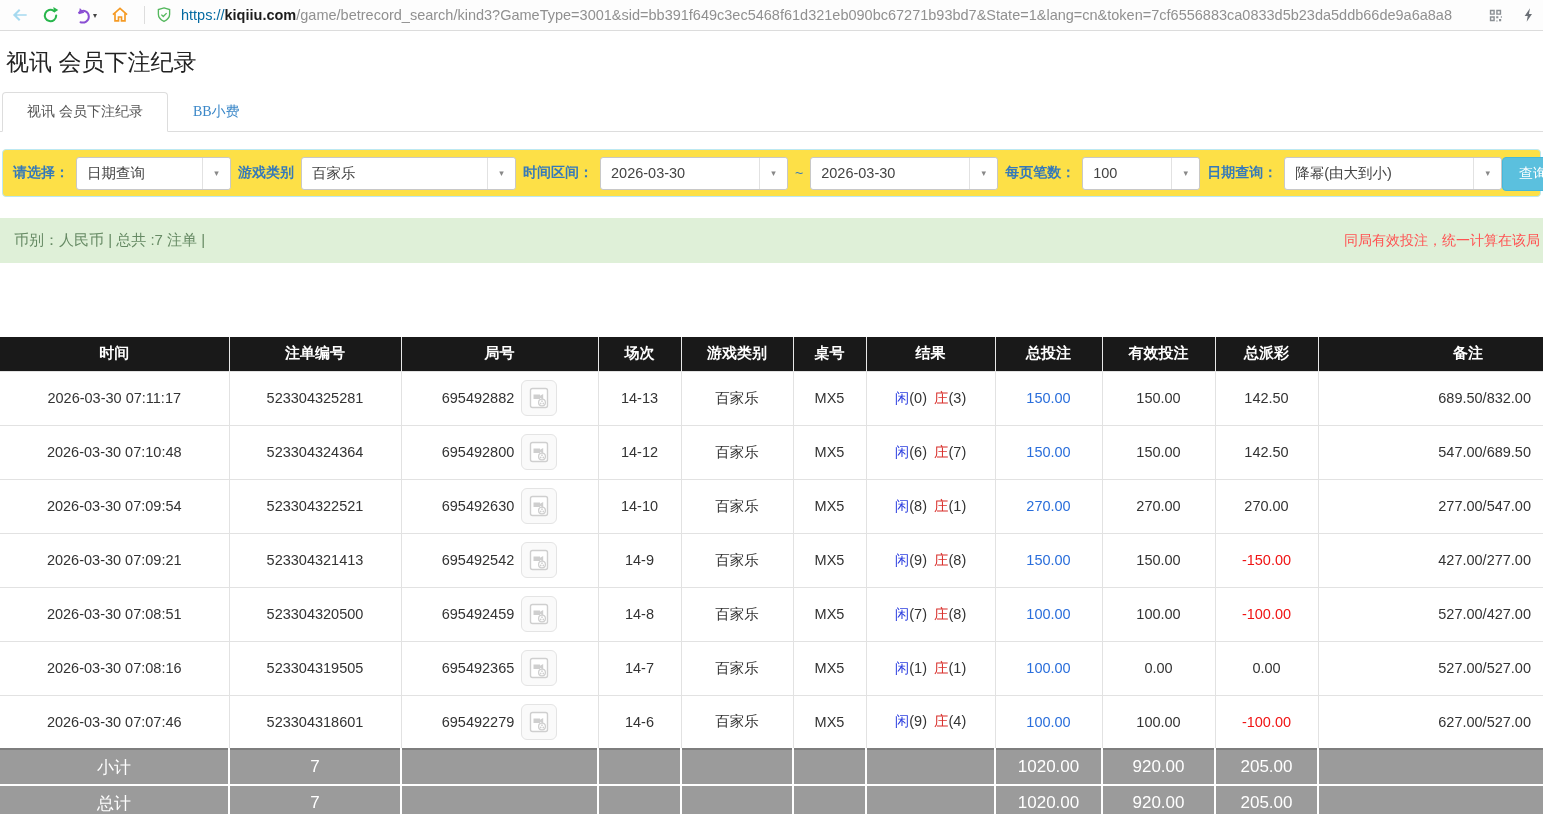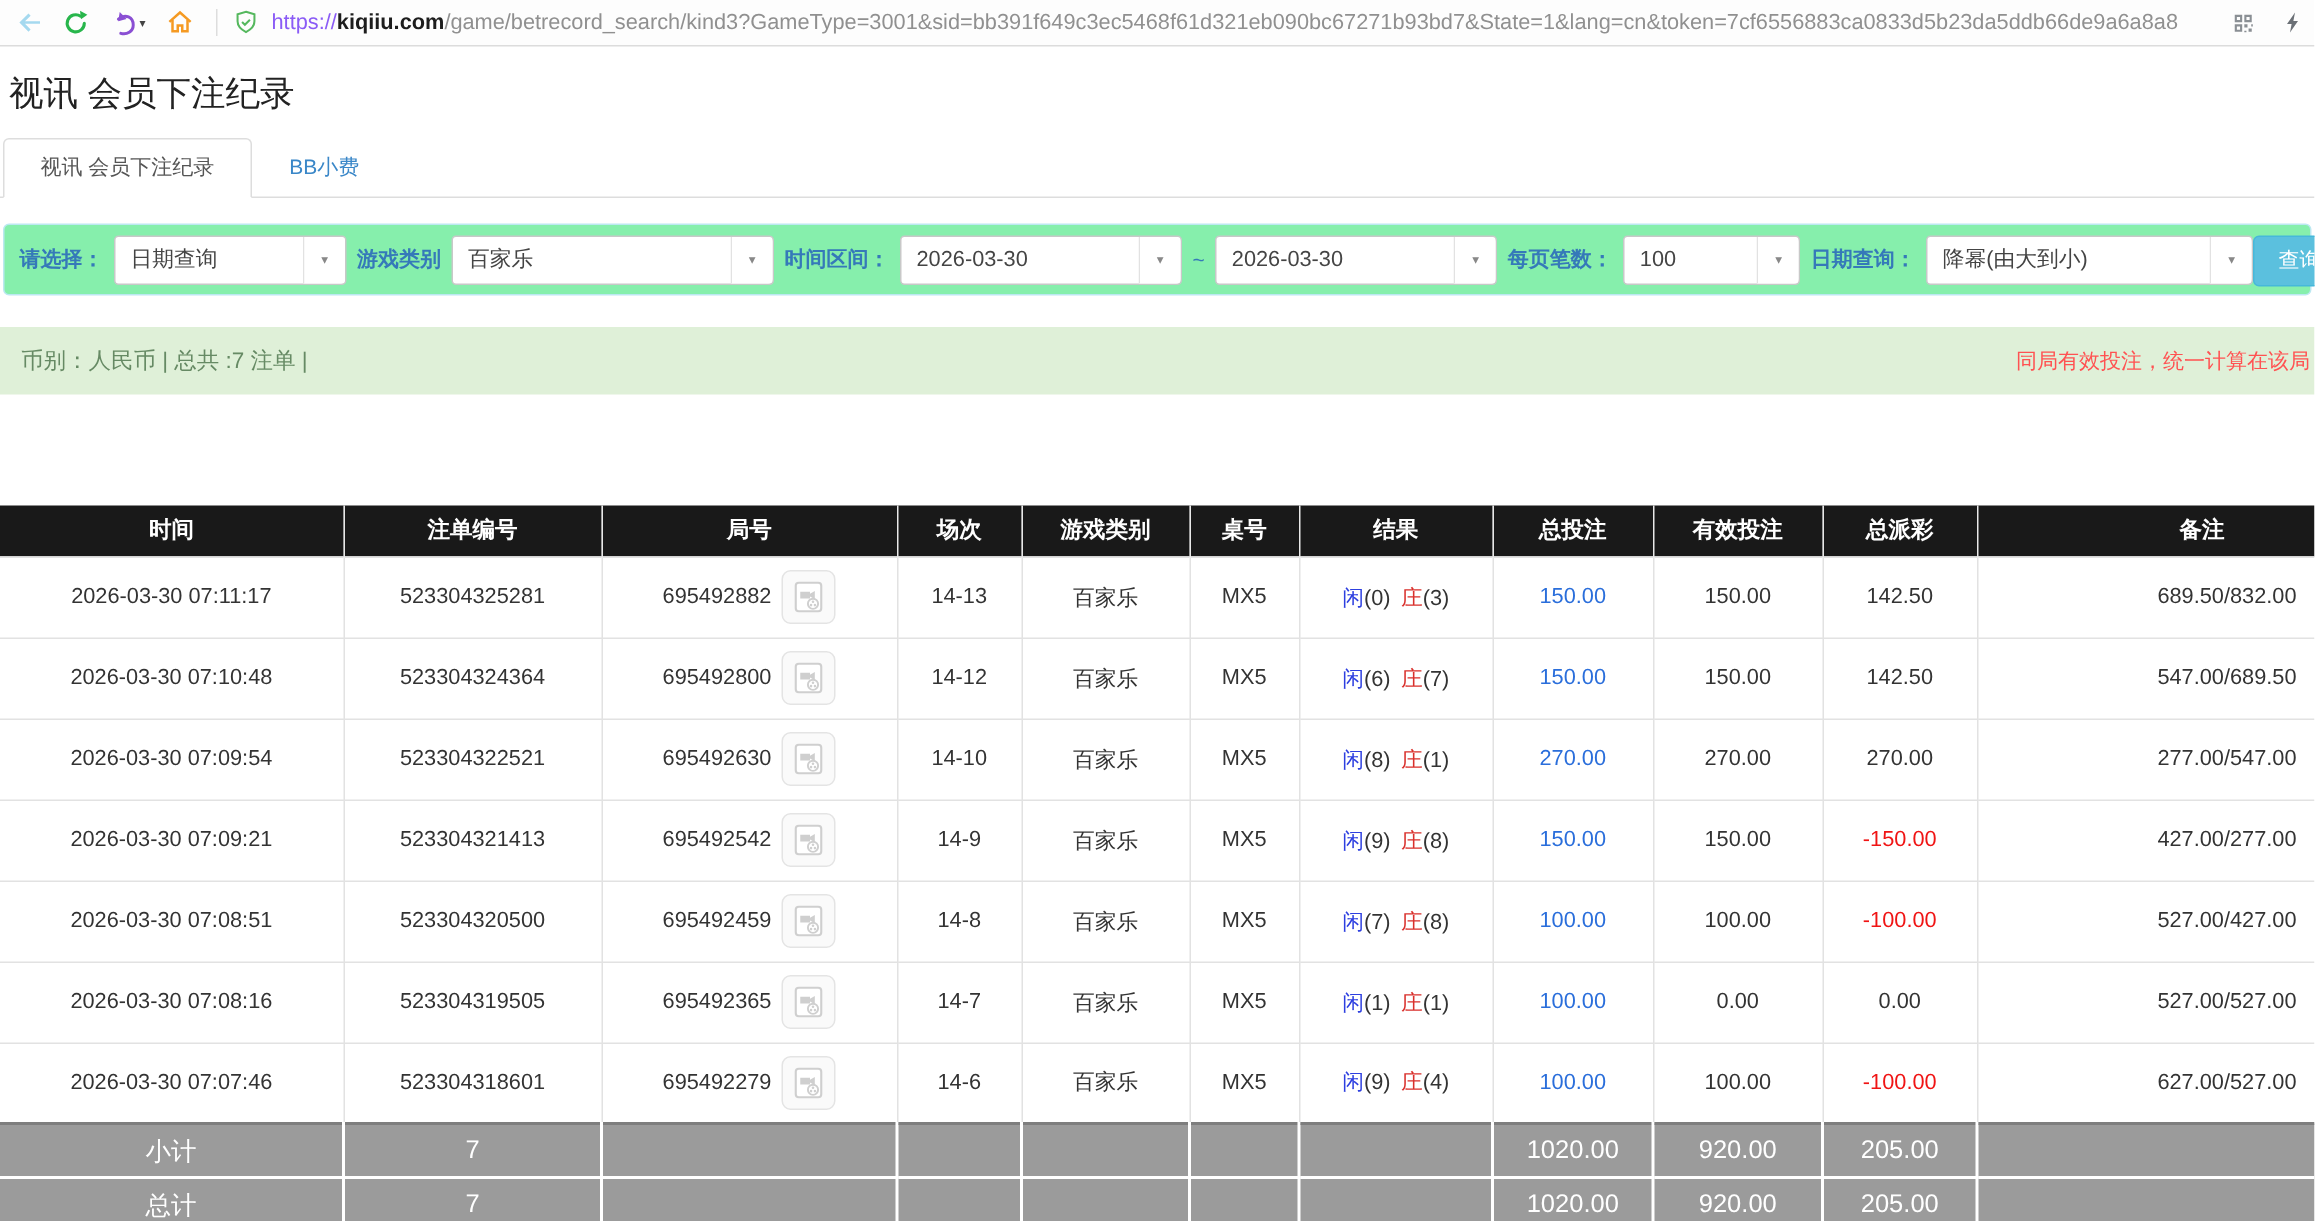--- a/index.html
+++ b/index.html
@@ -10,36 +10,36 @@
   .toolbar { height: 31px; background: #fdfdfd; border-bottom: 1px solid #dcdcdc;
     display: flex; align-items: center; padding: 0 6px; gap: 2px; }
   .tb-btn { width: 28px; height: 26px; display: flex; align-items: center; justify-content: center;
     border-radius: 3px; cursor: pointer; flex: 0 0 auto; }
   .tb-undo { width: 38px; gap: 1px; }
   .tb-caret { font-size: 8px; color: #444; }
   .tb-divider { width: 1px; height: 18px; background: #ddd; margin: 0 8px; }
   .addr { display: flex; align-items: center; gap: 8px; flex: 1 1 auto; overflow: hidden; }
   .url { font-size: 14.5px; white-space: nowrap; overflow: hidden; color: #8b8b8b;
     font-family: "Liberation Sans", "DejaVu Sans", sans-serif; }
-  .url .scheme { color: #8b5cf6; }
+  .url .scheme { color: #0369a1; }
   .url .host { color: #1d1d1d; font-weight: bold; }
   .url .path { color: #909090; }
   .tb-right { display: flex; align-items: center; gap: 6px; flex: 0 0 auto; margin-right: -6px; }
 
   
   .page-title { margin: 16px 0 0 6px; font-size: 23px; color: #222; font-weight: 400; }
 
   .tabs { margin-top: 14px; border-bottom: 1px solid #ddd; display: flex; padding-left: 2px; }
   .tab { padding: 10px 24px; font-size: 14px; margin-bottom: -1px; cursor: pointer; }
   .tab.active { background: #fff; border: 1px solid #ddd; border-bottom: 1px solid #fff;
     border-radius: 4px 4px 0 0; color: #555; }
-  .tab.inactive { color: #3a87c8; border: 1px solid transparent; }
+  .tab.inactive { color: #3a87c8; border: 1px solid transparent; font-family: Liberation Serif, serif; }
 
   
-  .filterbar { margin: 17px 2px 0 2px; height: 48px; background: #86efac; border: 1px solid #bce8f1;
+  .filterbar { margin: 17px 2px 0 2px; height: 48px; background: #fde047; border: 1px solid #bce8f1;
     border-radius: 4px; display: flex; align-items: center; padding: 12px 10px; gap: 7px;
     white-space: nowrap; position: relative; }
   .flabel { color: #3579b9; font-weight: bold; font-size: 14px; flex: 0 0 auto; }
   .combo { display: inline-flex; align-items: stretch; background: #fff; border: 1px solid #c8c8c8;
     border-radius: 3px; height: 33px; flex: 0 0 auto; cursor: pointer; }
   .combo-text { padding: 0 10px; line-height: 31px; font-size: 14.5px; color: #444; flex: 1 1 auto;
     overflow: hidden; }
   .combo-arrow { width: 28px; border-left: 1px solid #e2e2e2; display: flex; align-items: center;
     justify-content: center; font-size: 9px; color: #888; border-radius: 0 3px 3px 0; background: #fff; }
   .w155 { width: 155px; } .w215 { width: 215px; } .w188 { width: 188px; }

